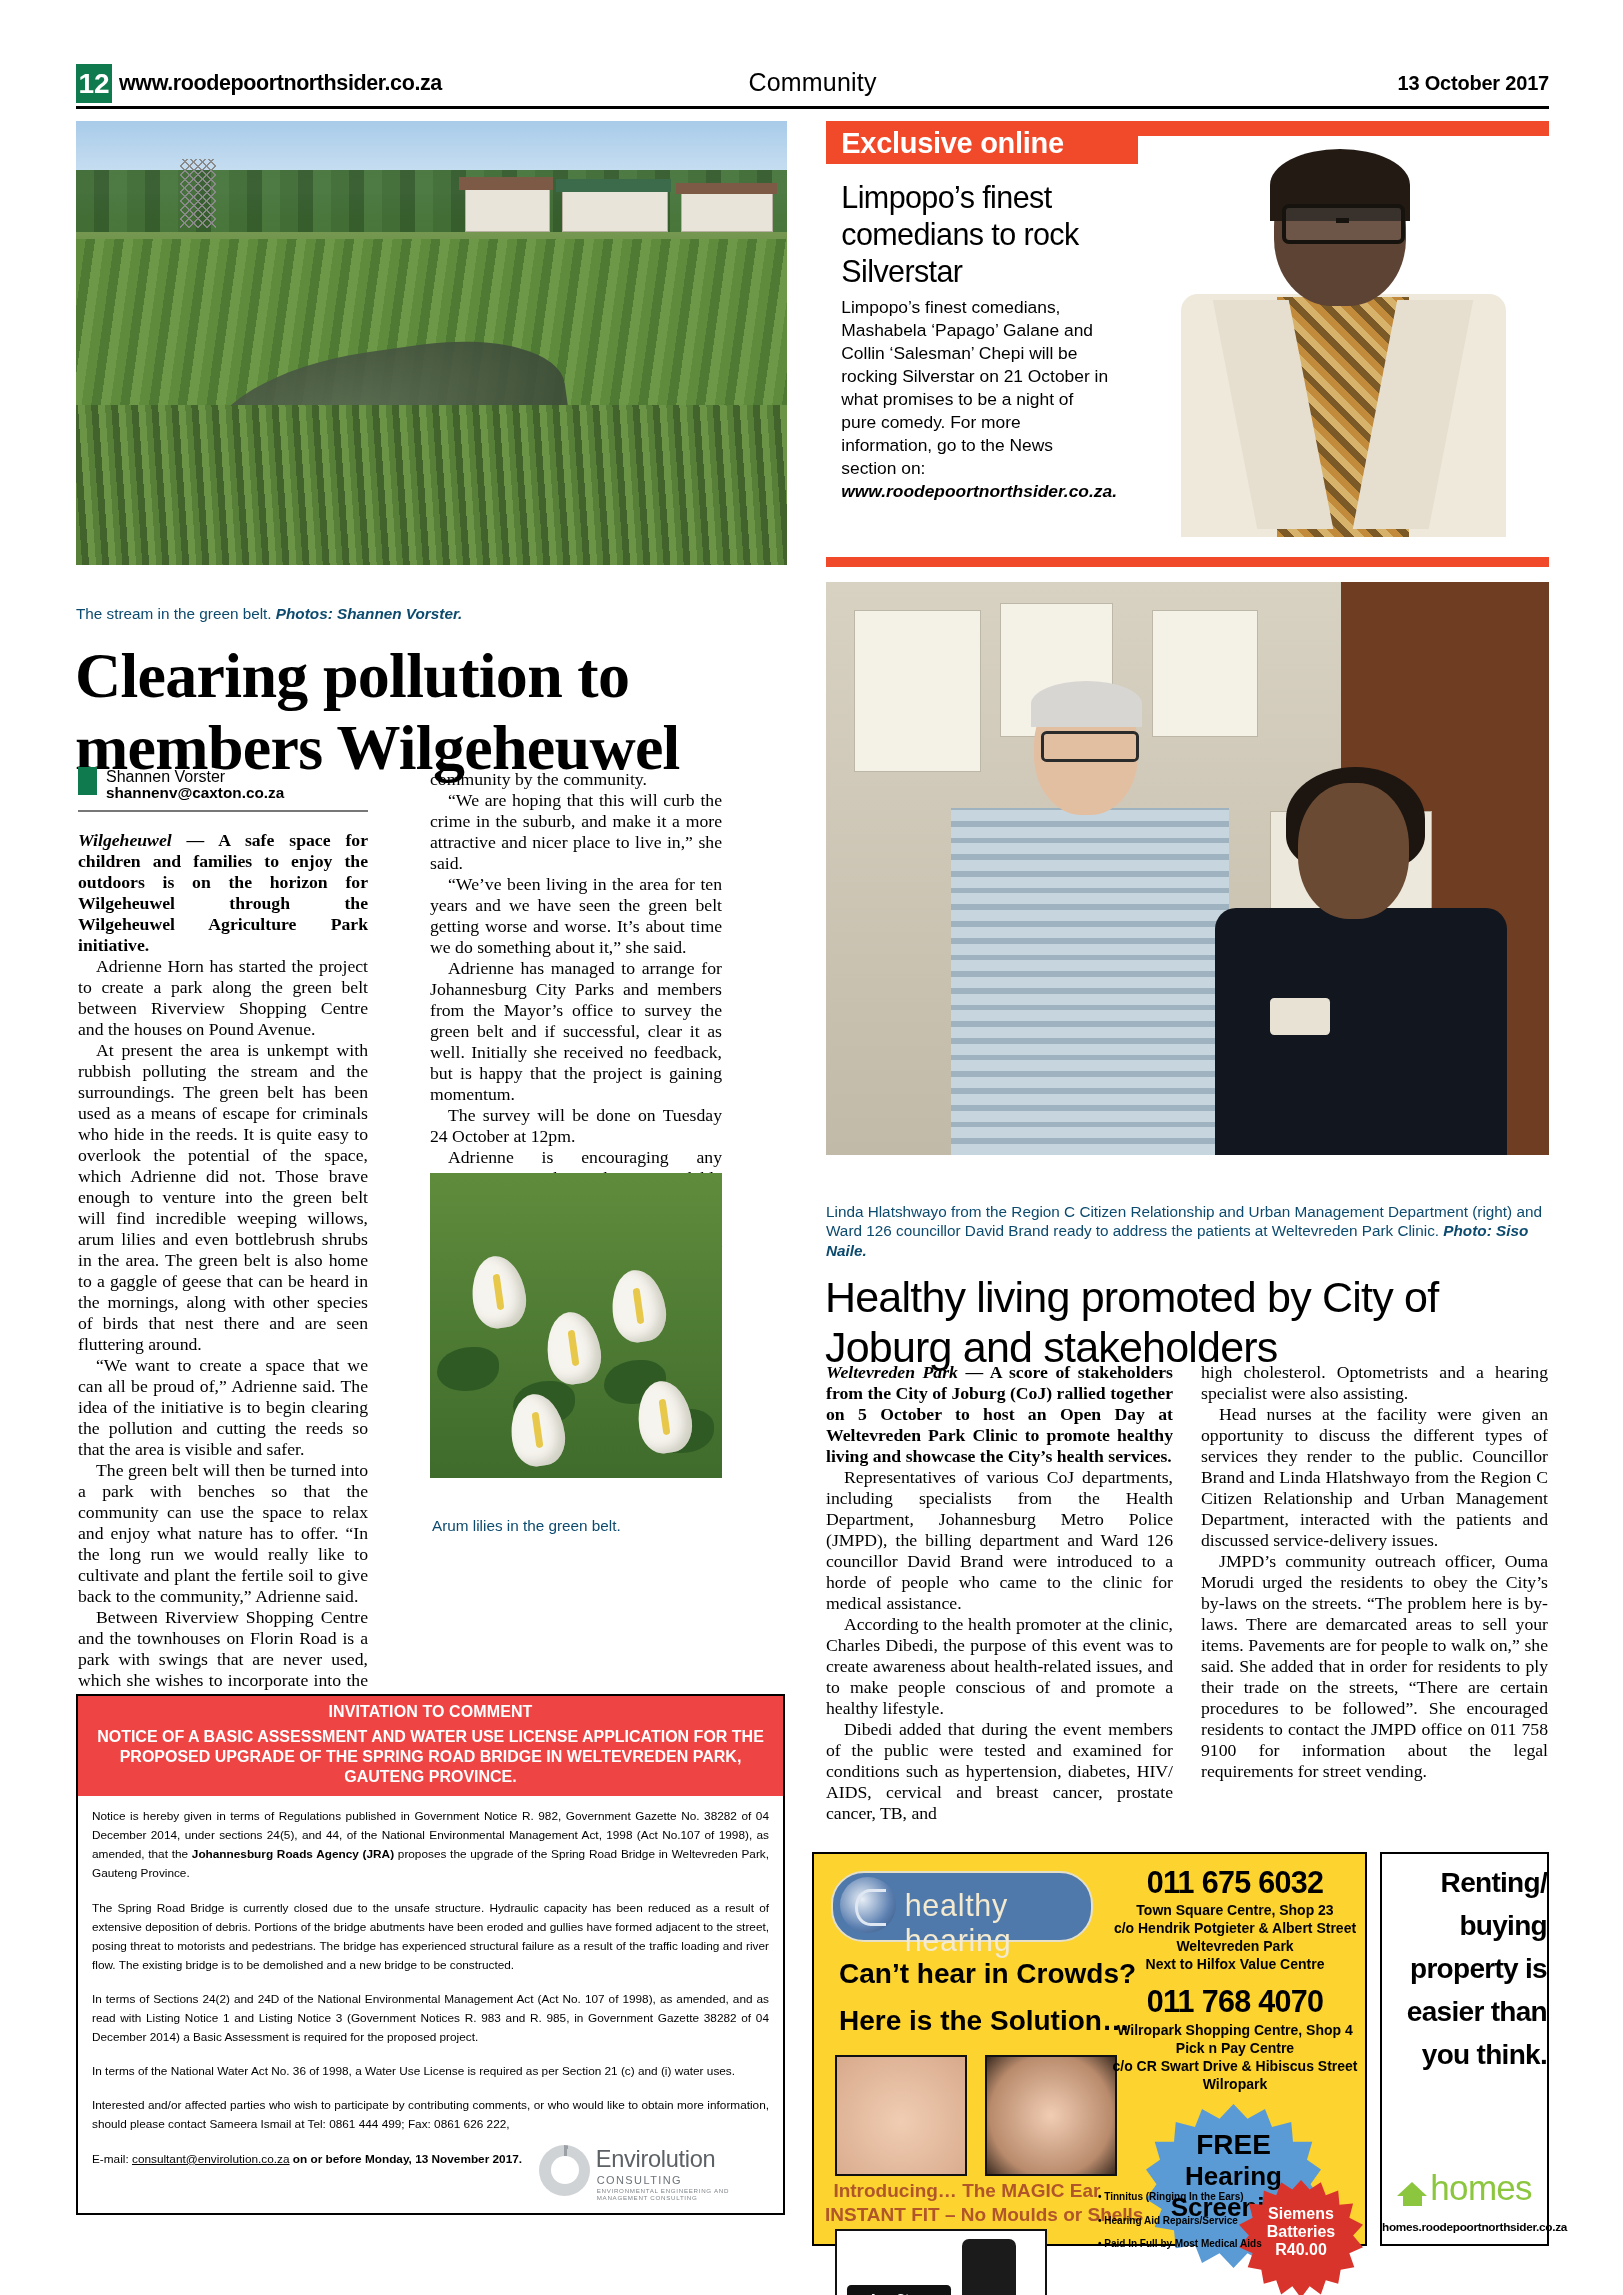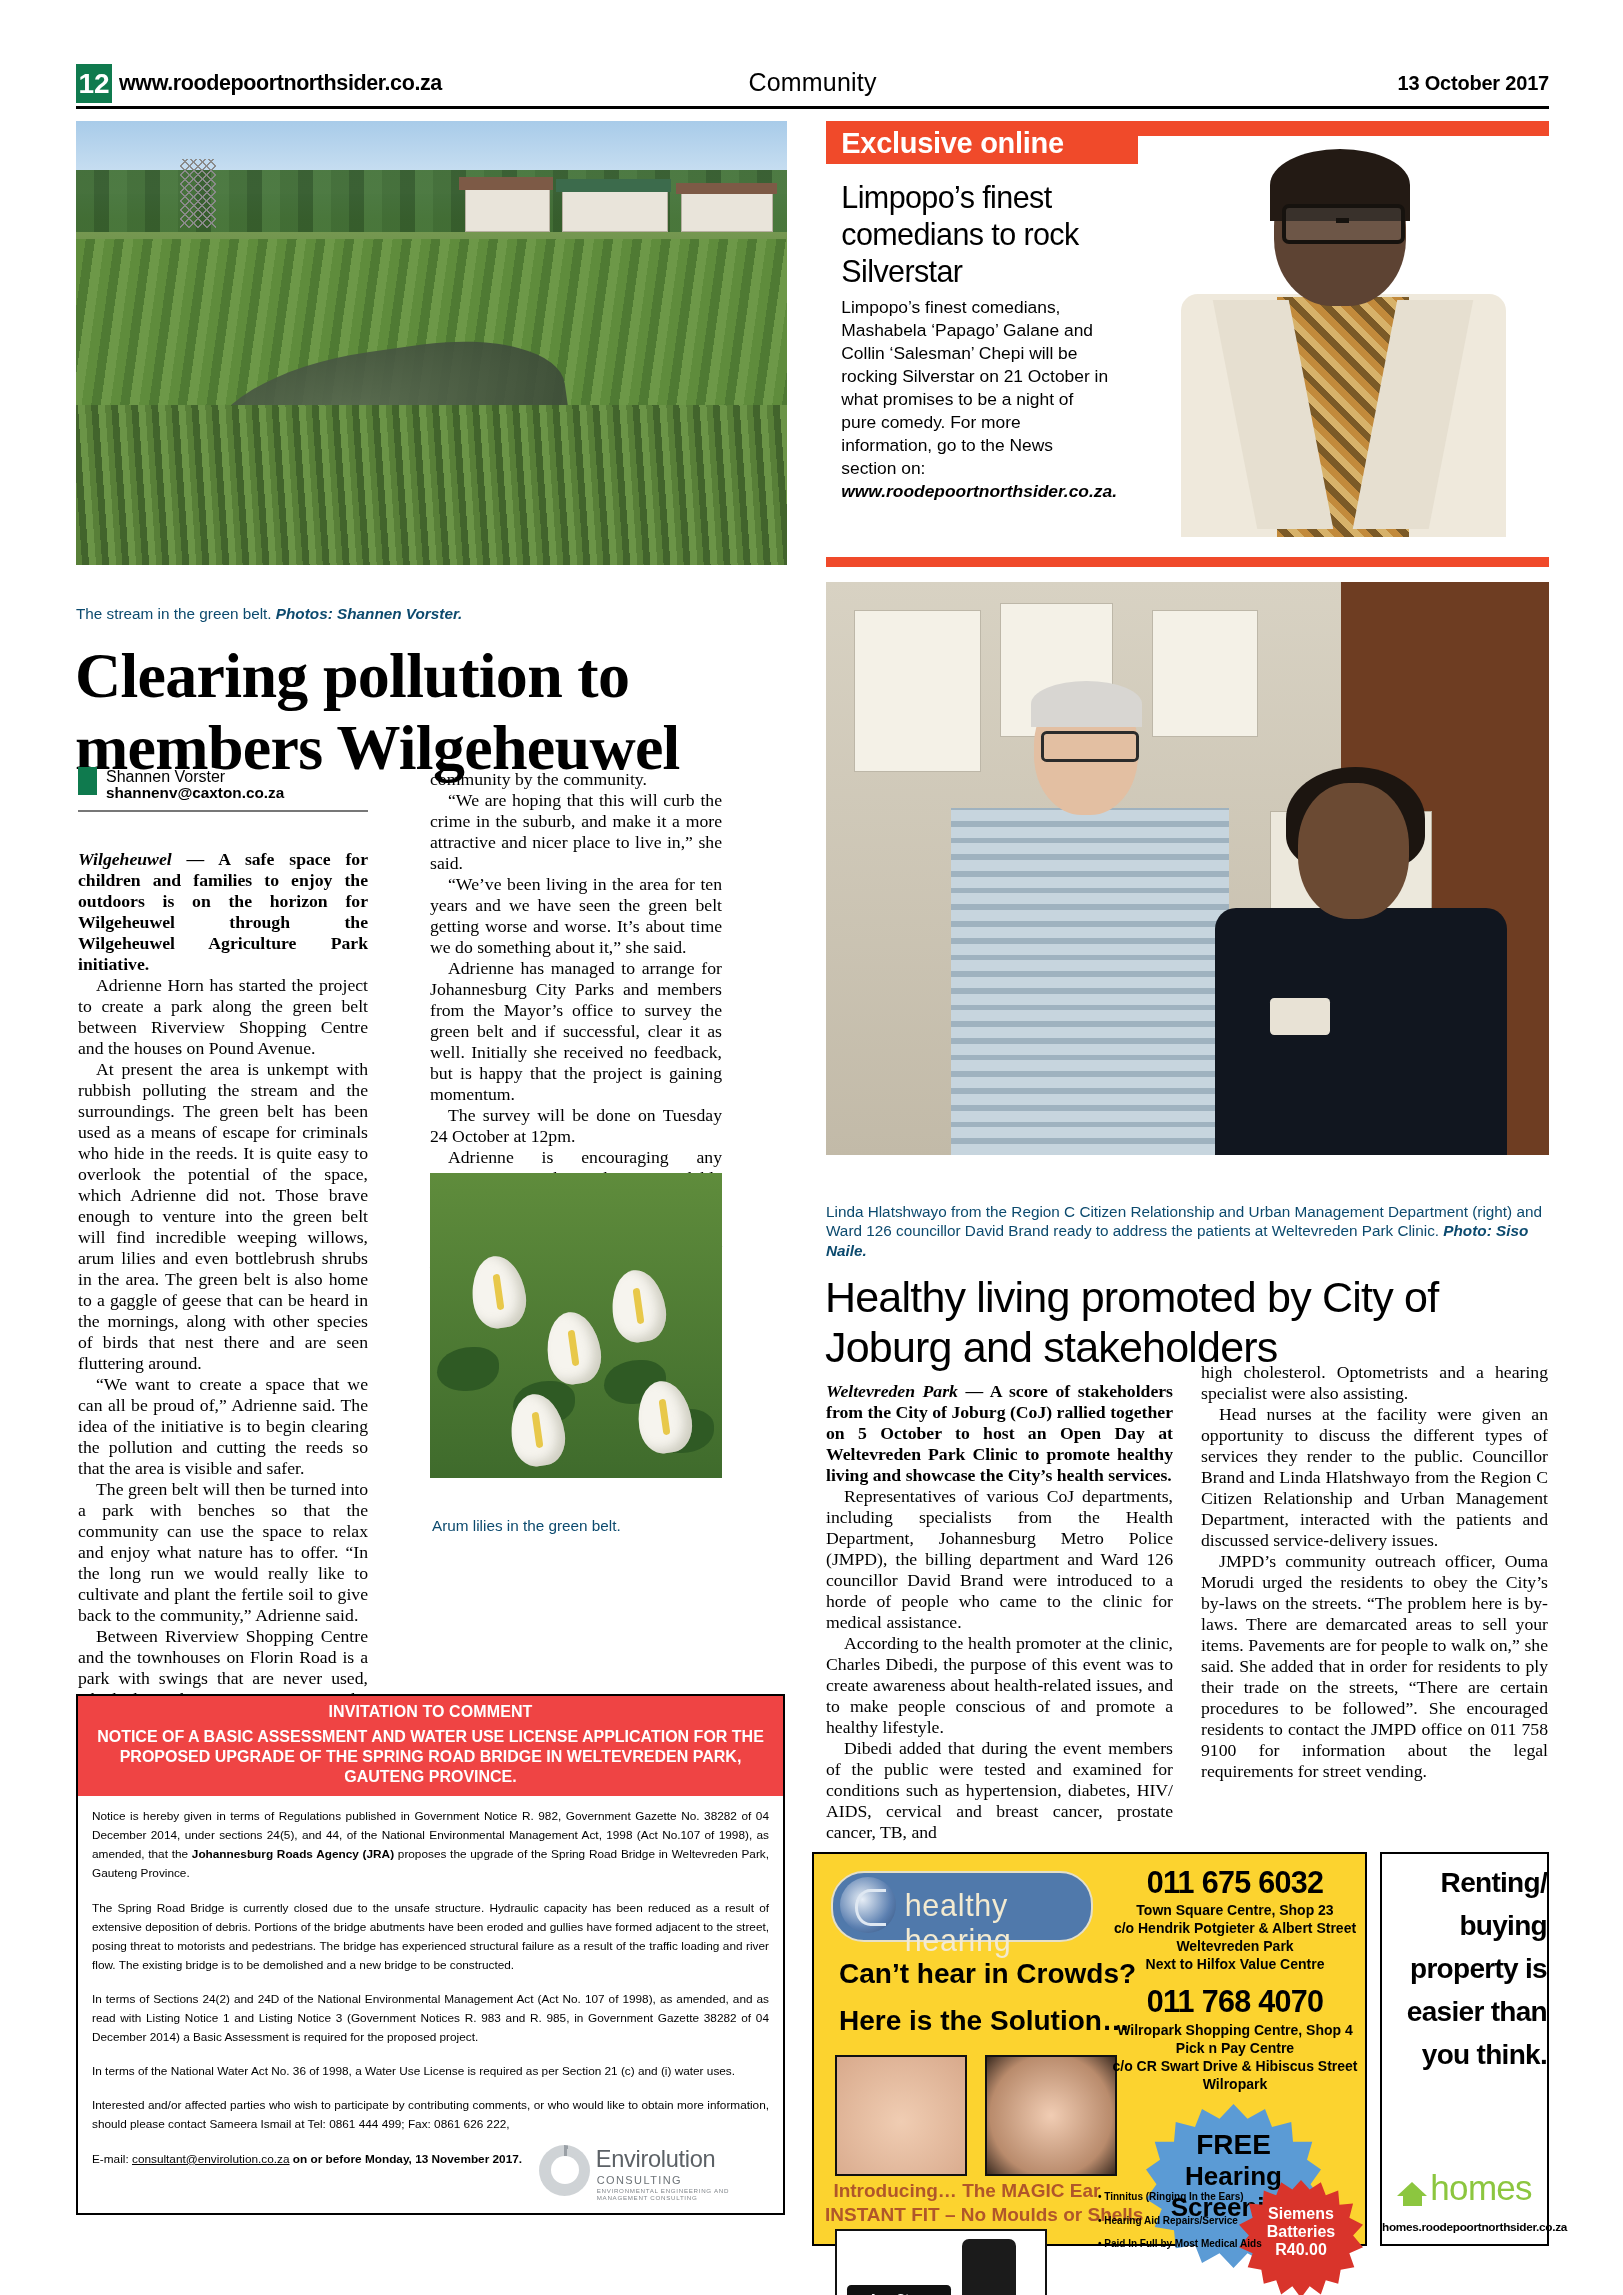--- a/index.html
+++ b/index.html
@@ -42,21 +42,21 @@
      font-family:"Liberation Serif",serif;font-weight:bold;font-size:64px;line-height:72px;letter-spacing:-0.7px;}
 
   .byline-box{position:absolute;left:78px;top:764px;width:292px;}
   .byline-swatch{position:absolute;left:0;top:2.8px;width:19.4px;height:28px;background:#0f7a4e;}
   .byline-name{position:absolute;left:28px;top:4px;font-size:16px;font-weight:normal;}
   .byline-mail{position:absolute;left:28px;top:20px;font-size:15.3px;font-weight:bold;}
   .byline-rule{position:absolute;left:0;top:46px;width:290px;height:2.1px;background:#777;}
 
   .col{position:absolute;font-family:"Liberation Serif",serif;font-size:17.7px;line-height:21px;text-align:justify;}
   .col p{margin:0;text-indent:18px;}
-  .col p.first{text-indent:0;font-weight:bold;margin-top:19px;}
+  .col p.first{text-indent:0;font-weight:bold;}
   .col p.first i{font-style:italic;}
 
   .col-a{left:78px;top:830px;width:290px;}
   .col-b{left:430px;top:769px;width:292px;}
 
   .photo-lilies{position:absolute;left:430px;top:1173px;width:292px;height:305px;overflow:hidden;
       background:linear-gradient(#5f8c3c,#3f6b2c);}
   .lily{position:absolute;width:53px;height:72px;background:#f6f4ee;border-radius:50% 50% 42% 42%/60% 60% 40% 40%;
       box-shadow:inset -7px -4.2px 11px rgba(160,160,140,.45);transform:rotate(-8deg);}
   .lily:after{content:"";position:absolute;left:23px;top:18px;width:7px;height:36px;background:#e8c84a;border-radius:3.5px;}

